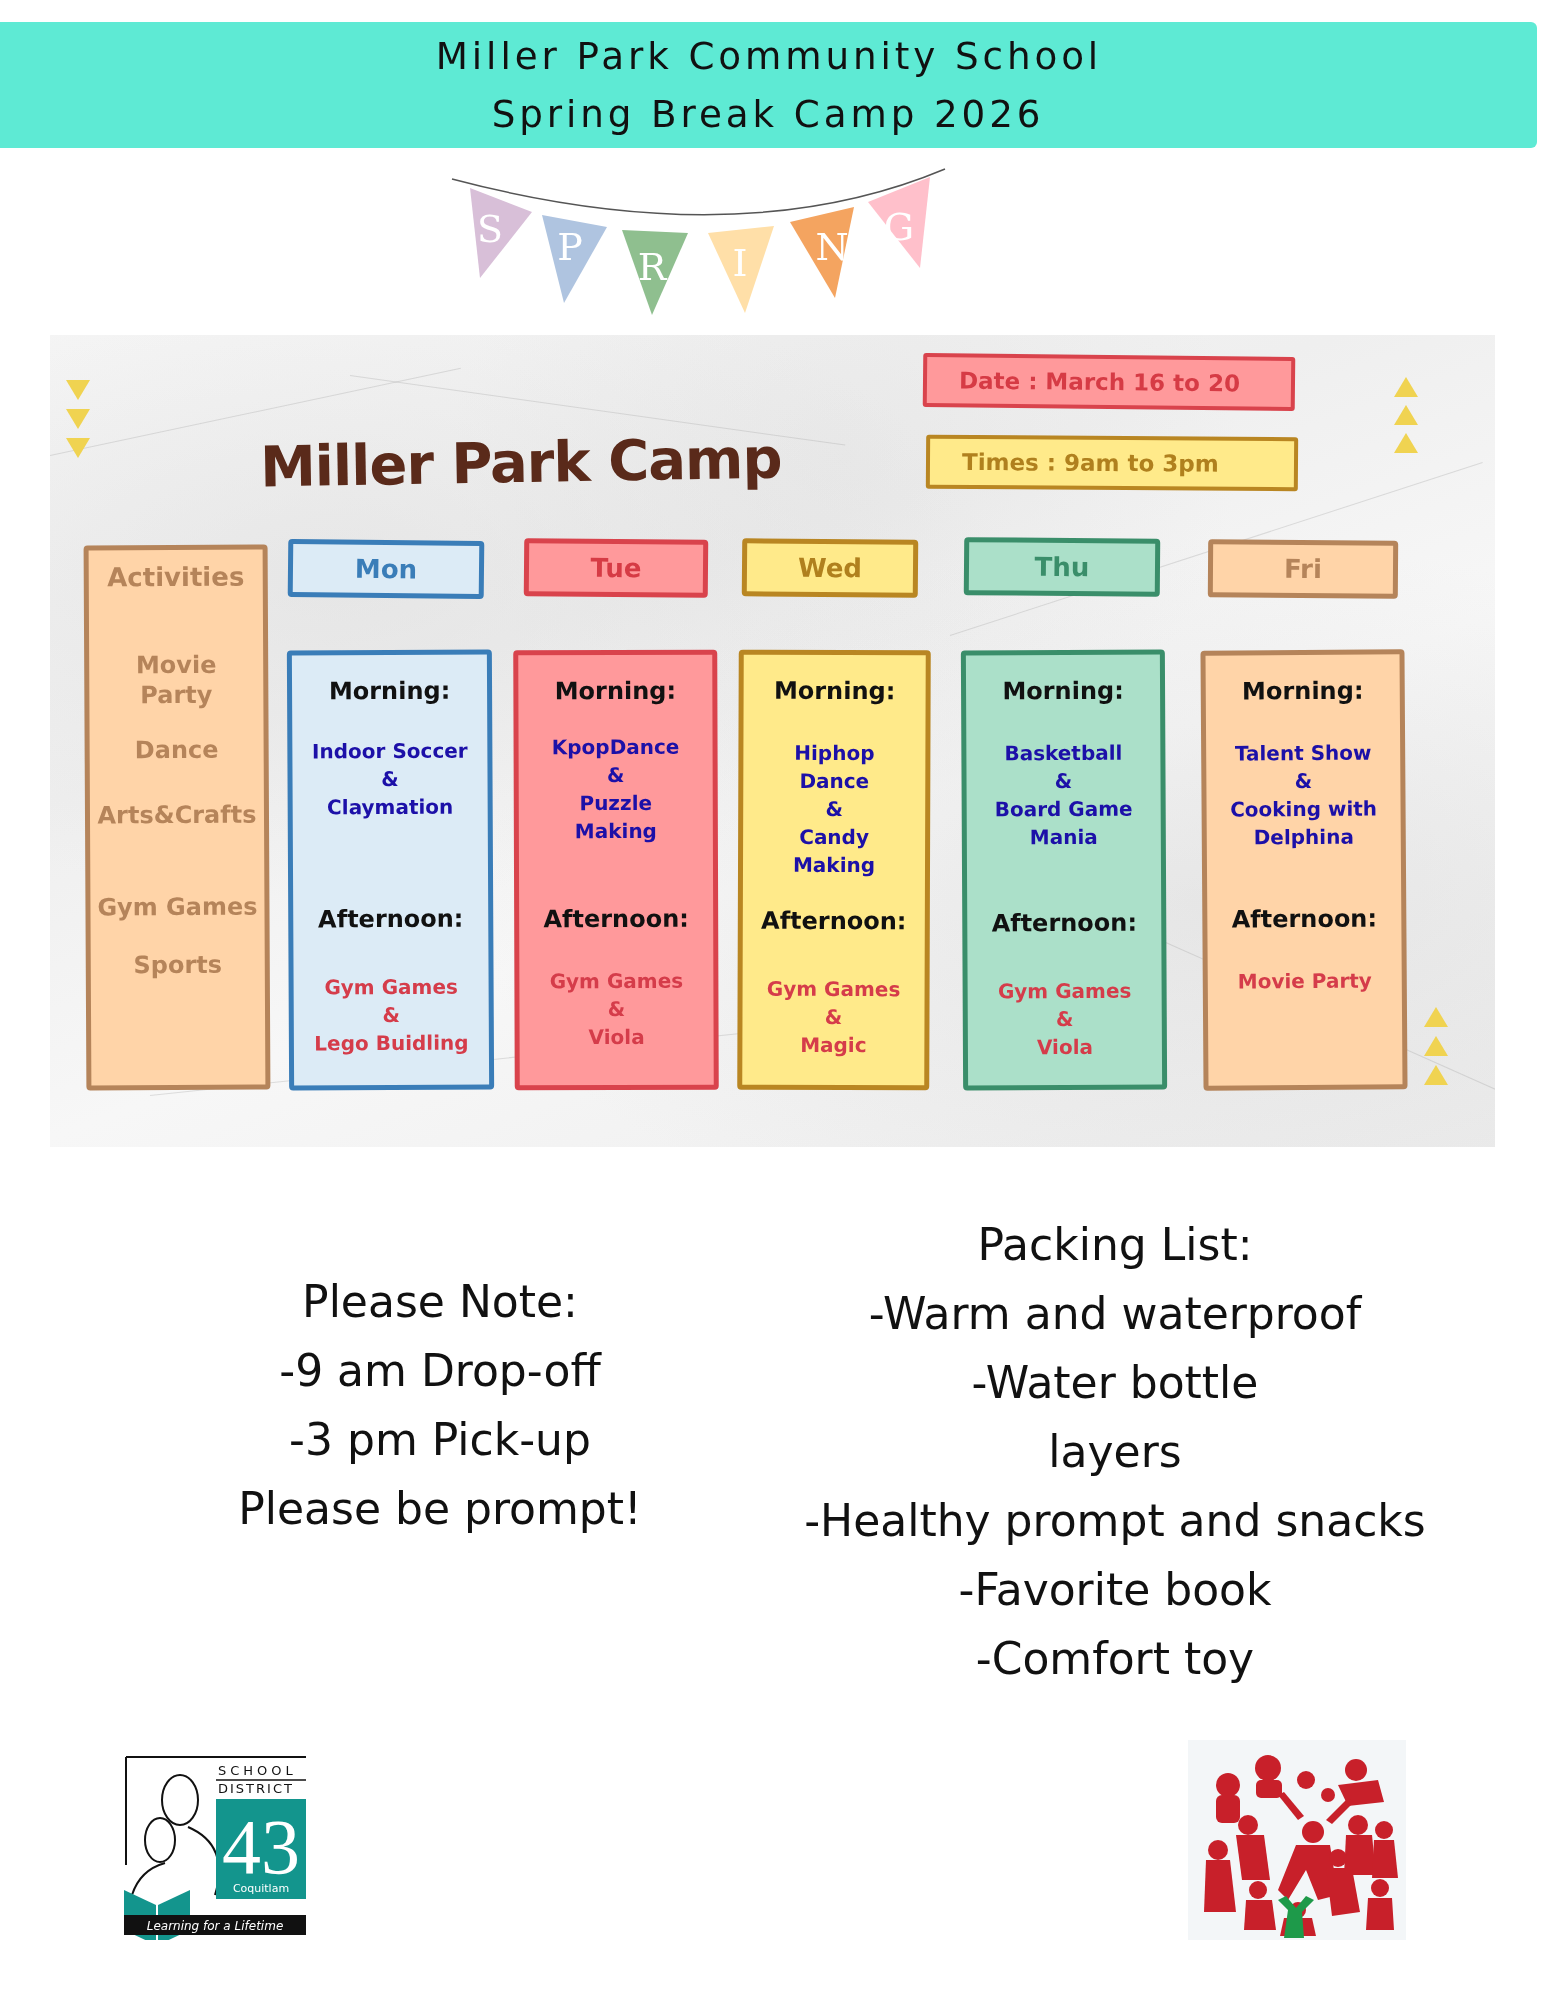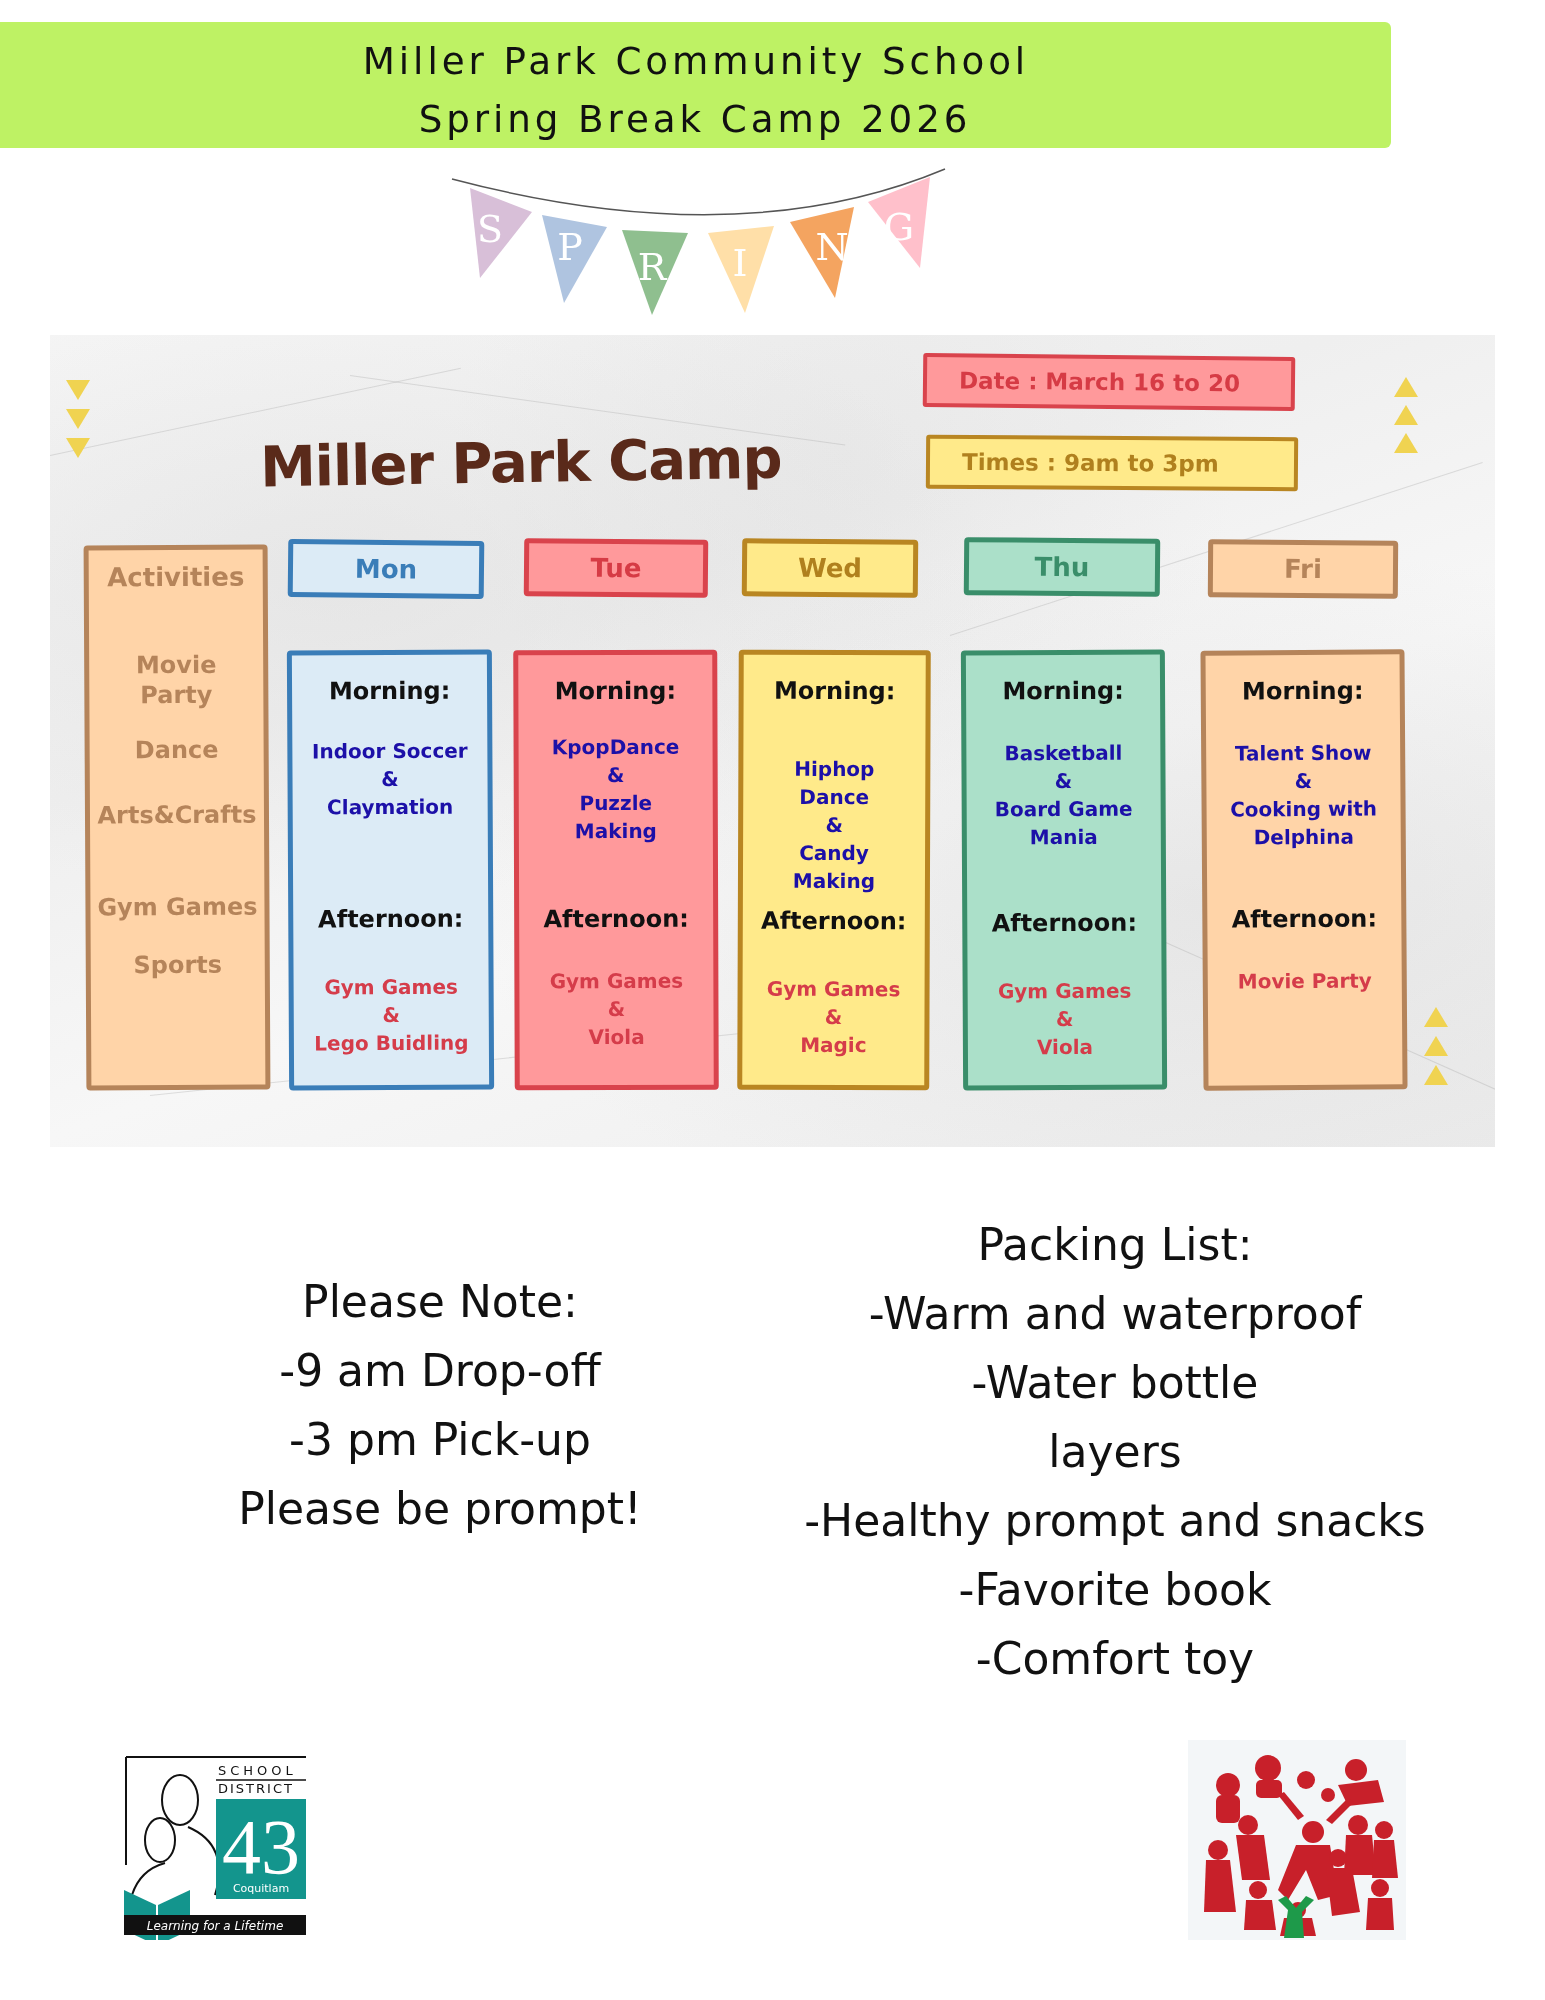--- a/index.html
+++ b/index.html
@@ -5,23 +5,23 @@
   html, body { margin: 0; padding: 0; }
   body {
     width: 1545px; height: 2000px; position: relative; overflow: hidden;
     background: #ffffff;
     font-family: "Liberation Sans", "DejaVu Sans", sans-serif;
   }
   .abs { position: absolute; }
 
   
   .title-bar {
-    left: 0; top: 22px; width: 1391px; height: 126px;
-    background: #bef264; border-radius: 0 6px 6px 0;
-    display: flex; flex-direction: column; align-items: center; justify-content: flex-end;
+    left: 0; top: 22px; width: 1537px; height: 126px;
+    background: #5eead4; border-radius: 0 6px 6px 0;
+    display: flex; flex-direction: column; align-items: center; justify-content: center;
   }
   .title-line {
     font-family: "DejaVu Sans", sans-serif;
     font-size: 38px; letter-spacing: 4px; color: #111; line-height: 58px;
     transform: scaleX(0.98);
   }
 
   
   .bunting { left: 440px; top: 160px; width: 640px; height: 160px; }
 
@@ -190,21 +190,21 @@
     <div class="slot-label" style="top:250px">Afternoon:</div>
     <div class="slot-text afternoon-text" style="top:312px">
       <div>Gym Games</div>
         <div>&amp;</div>
         <div>Viola</div>
     </div>
   </div>
 
   <div class="box day-col t-wed" style="left:688px;width:192px;transform:rotate(0.2deg)">
     <div class="slot-label" style="top:22px">Morning:</div>
-    <div class="slot-text morning-text" style="top:100px">
+    <div class="slot-text morning-text" style="top:84px">
       <div>Hiphop</div>
         <div>Dance</div>
         <div>&amp;</div>
         <div>Candy</div>
         <div>Making</div>
     </div>
     <div class="slot-label" style="top:252px">Afternoon:</div>
     <div class="slot-text afternoon-text" style="top:320px">
       <div>Gym Games</div>
         <div>&amp;</div>

